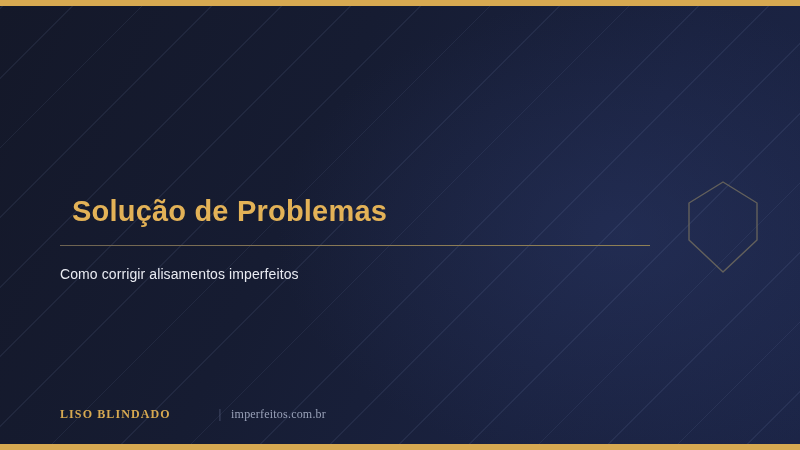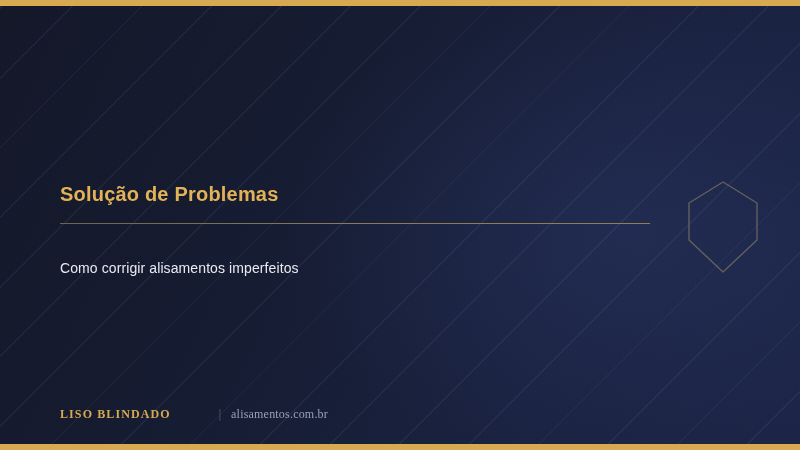--- a/index.html
+++ b/index.html
@@ -48,36 +48,36 @@
   .bar-bottom { bottom: 0; }
 
   .content {
     position: absolute;
     left: 60px;
     top: 183px;
     width: 600px;
     z-index: 4;
   }
   .title {
-    font-size: 20px;
+    font-size: 29px;
     font-weight: bold;
     color: #e3b257;
     letter-spacing: 0.2px;
     line-height: 1.12;
-    margin: 0;
+    margin: 12px;
     white-space: nowrap;
   }
   .divider {
     margin-top: 18px;
     width: 590px;
     height: 1px;
     background: linear-gradient(90deg, #6d6352 0%, #8a7a56 50%, #8f8055 100%);
   }
   .subtitle {
-    margin-top: 36px;
+    margin-top: 20px;
     font-size: 14px;
     color: #e9ebf2;
     font-weight: normal;
     letter-spacing: 0.1px;
   }
 
   .hexagon {
     position: absolute;
     left: 686px;
     top: 180px;
@@ -130,16 +130,16 @@
 
   <div class="content">
     <h1 class="title">Solução de Problemas</h1>
     <div class="divider"></div>
     <div class="subtitle">Como corrigir alisamentos imperfeitos</div>
   </div>
 
   <div class="footer">
     <span class="brand">LISO BLINDADO</span>
     <span class="sep">|</span>
-    <span class="url">alisamentos.com.br</span>
+    <span class="url">imperfeitos.com.br</span>
   </div>
 
 </div>
 
 </body></html>

